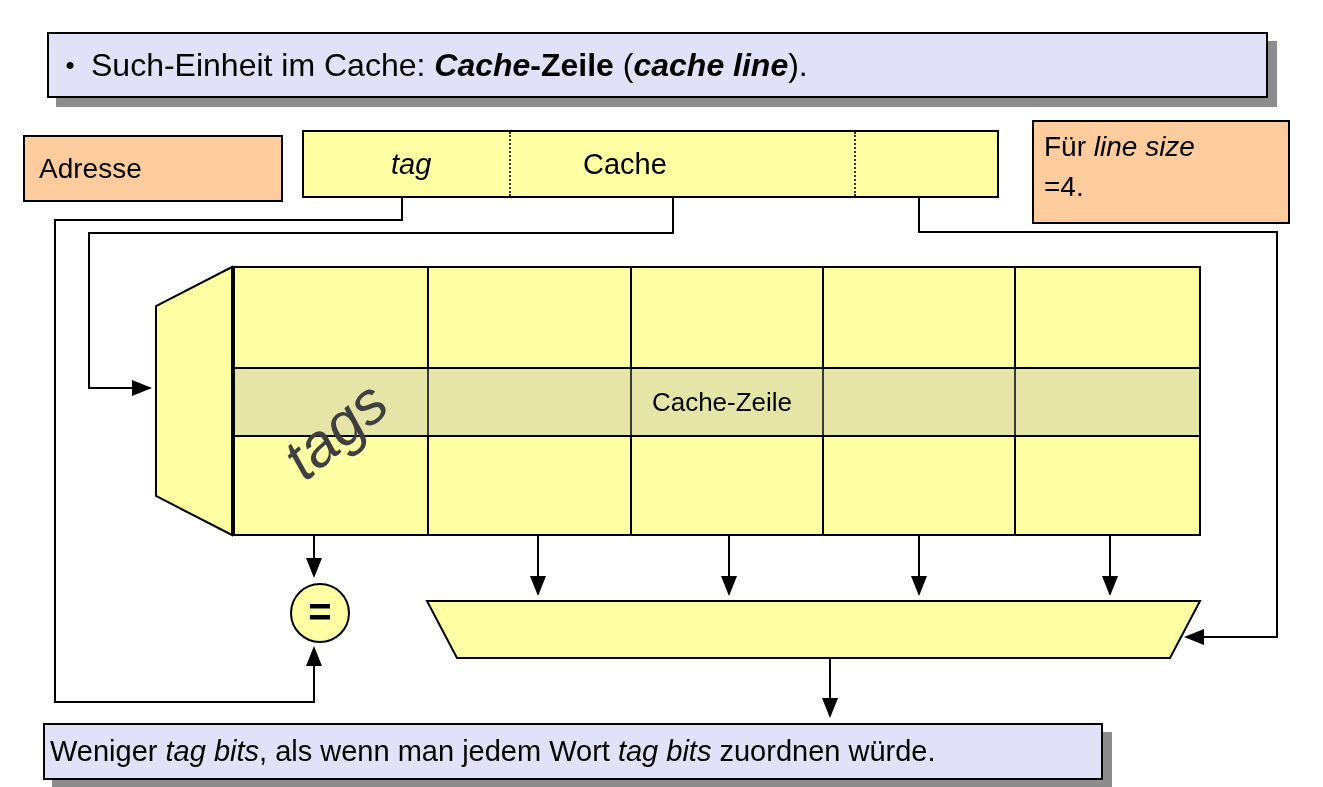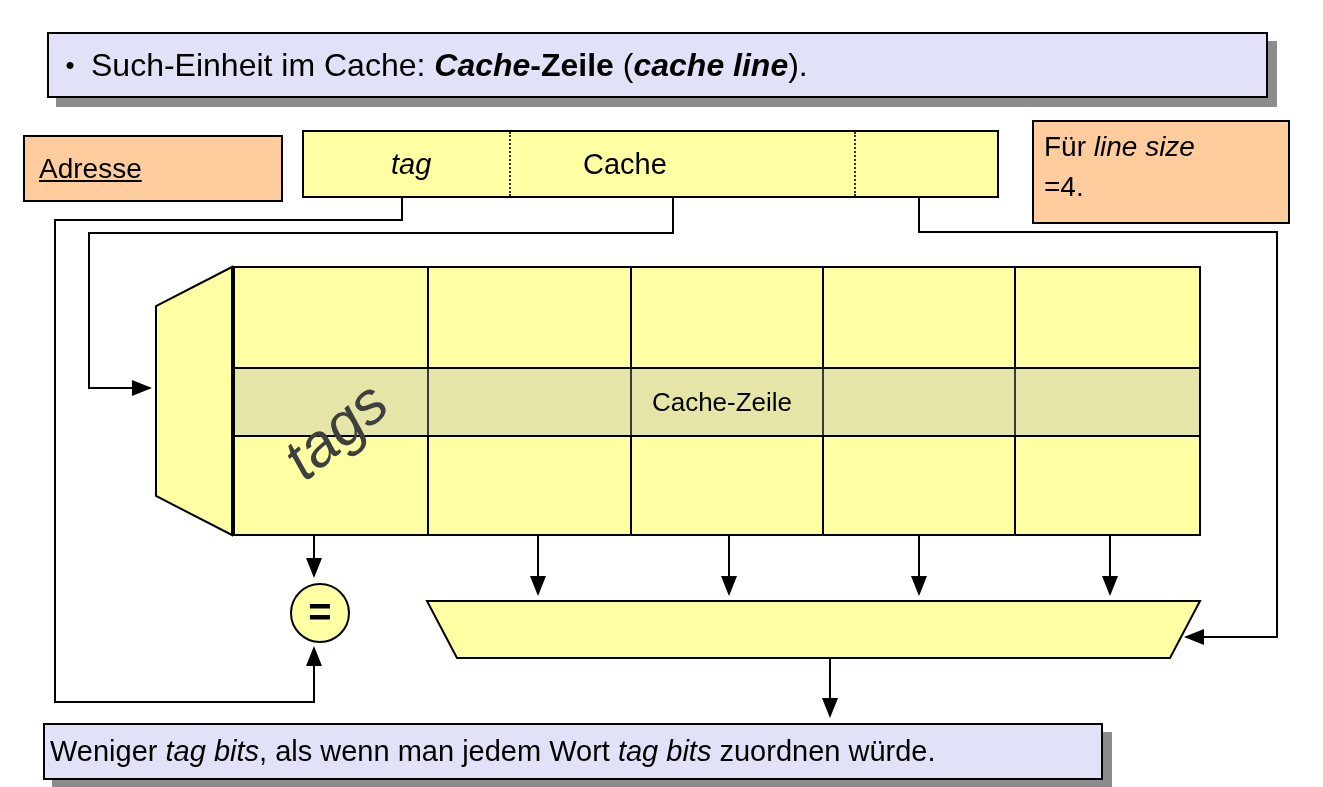--- a/index.html
+++ b/index.html
@@ -16,21 +16,21 @@
     left:47px;top:32px;width:1221px;height:66px;
     display:flex;align-items:center;font-size:32px;
   }
   .title-box .bullet{width:42px;text-align:center;font-size:26px;flex:0 0 auto;}
   .bi{font-weight:bold;font-style:italic;}
   .b{font-weight:bold;}
   .i{font-style:italic;}
 
   .adresse-box{
     left:23px;top:135px;width:260px;height:67px;
-    display:flex;align-items:center;padding-left:14px;font-size:28px;text-decoration:underline;
+    display:flex;align-items:center;padding-left:14px;font-size:28px;
   }
   .address-bar{
     left:302px;top:130px;width:697px;height:68px;
     display:flex;font-size:29px;padding-left:9px;
   }
   .addr-field{box-sizing:border-box;display:flex;align-items:center;justify-content:center;height:100%;}
   .addr-field.tag{width:201px;font-style:italic;}
   .addr-field.index{width:350px;border-left:2px dotted #333;padding-right:116px;}
   .addr-field.offset{width:146px;border-left:2px dotted #333;}
 

